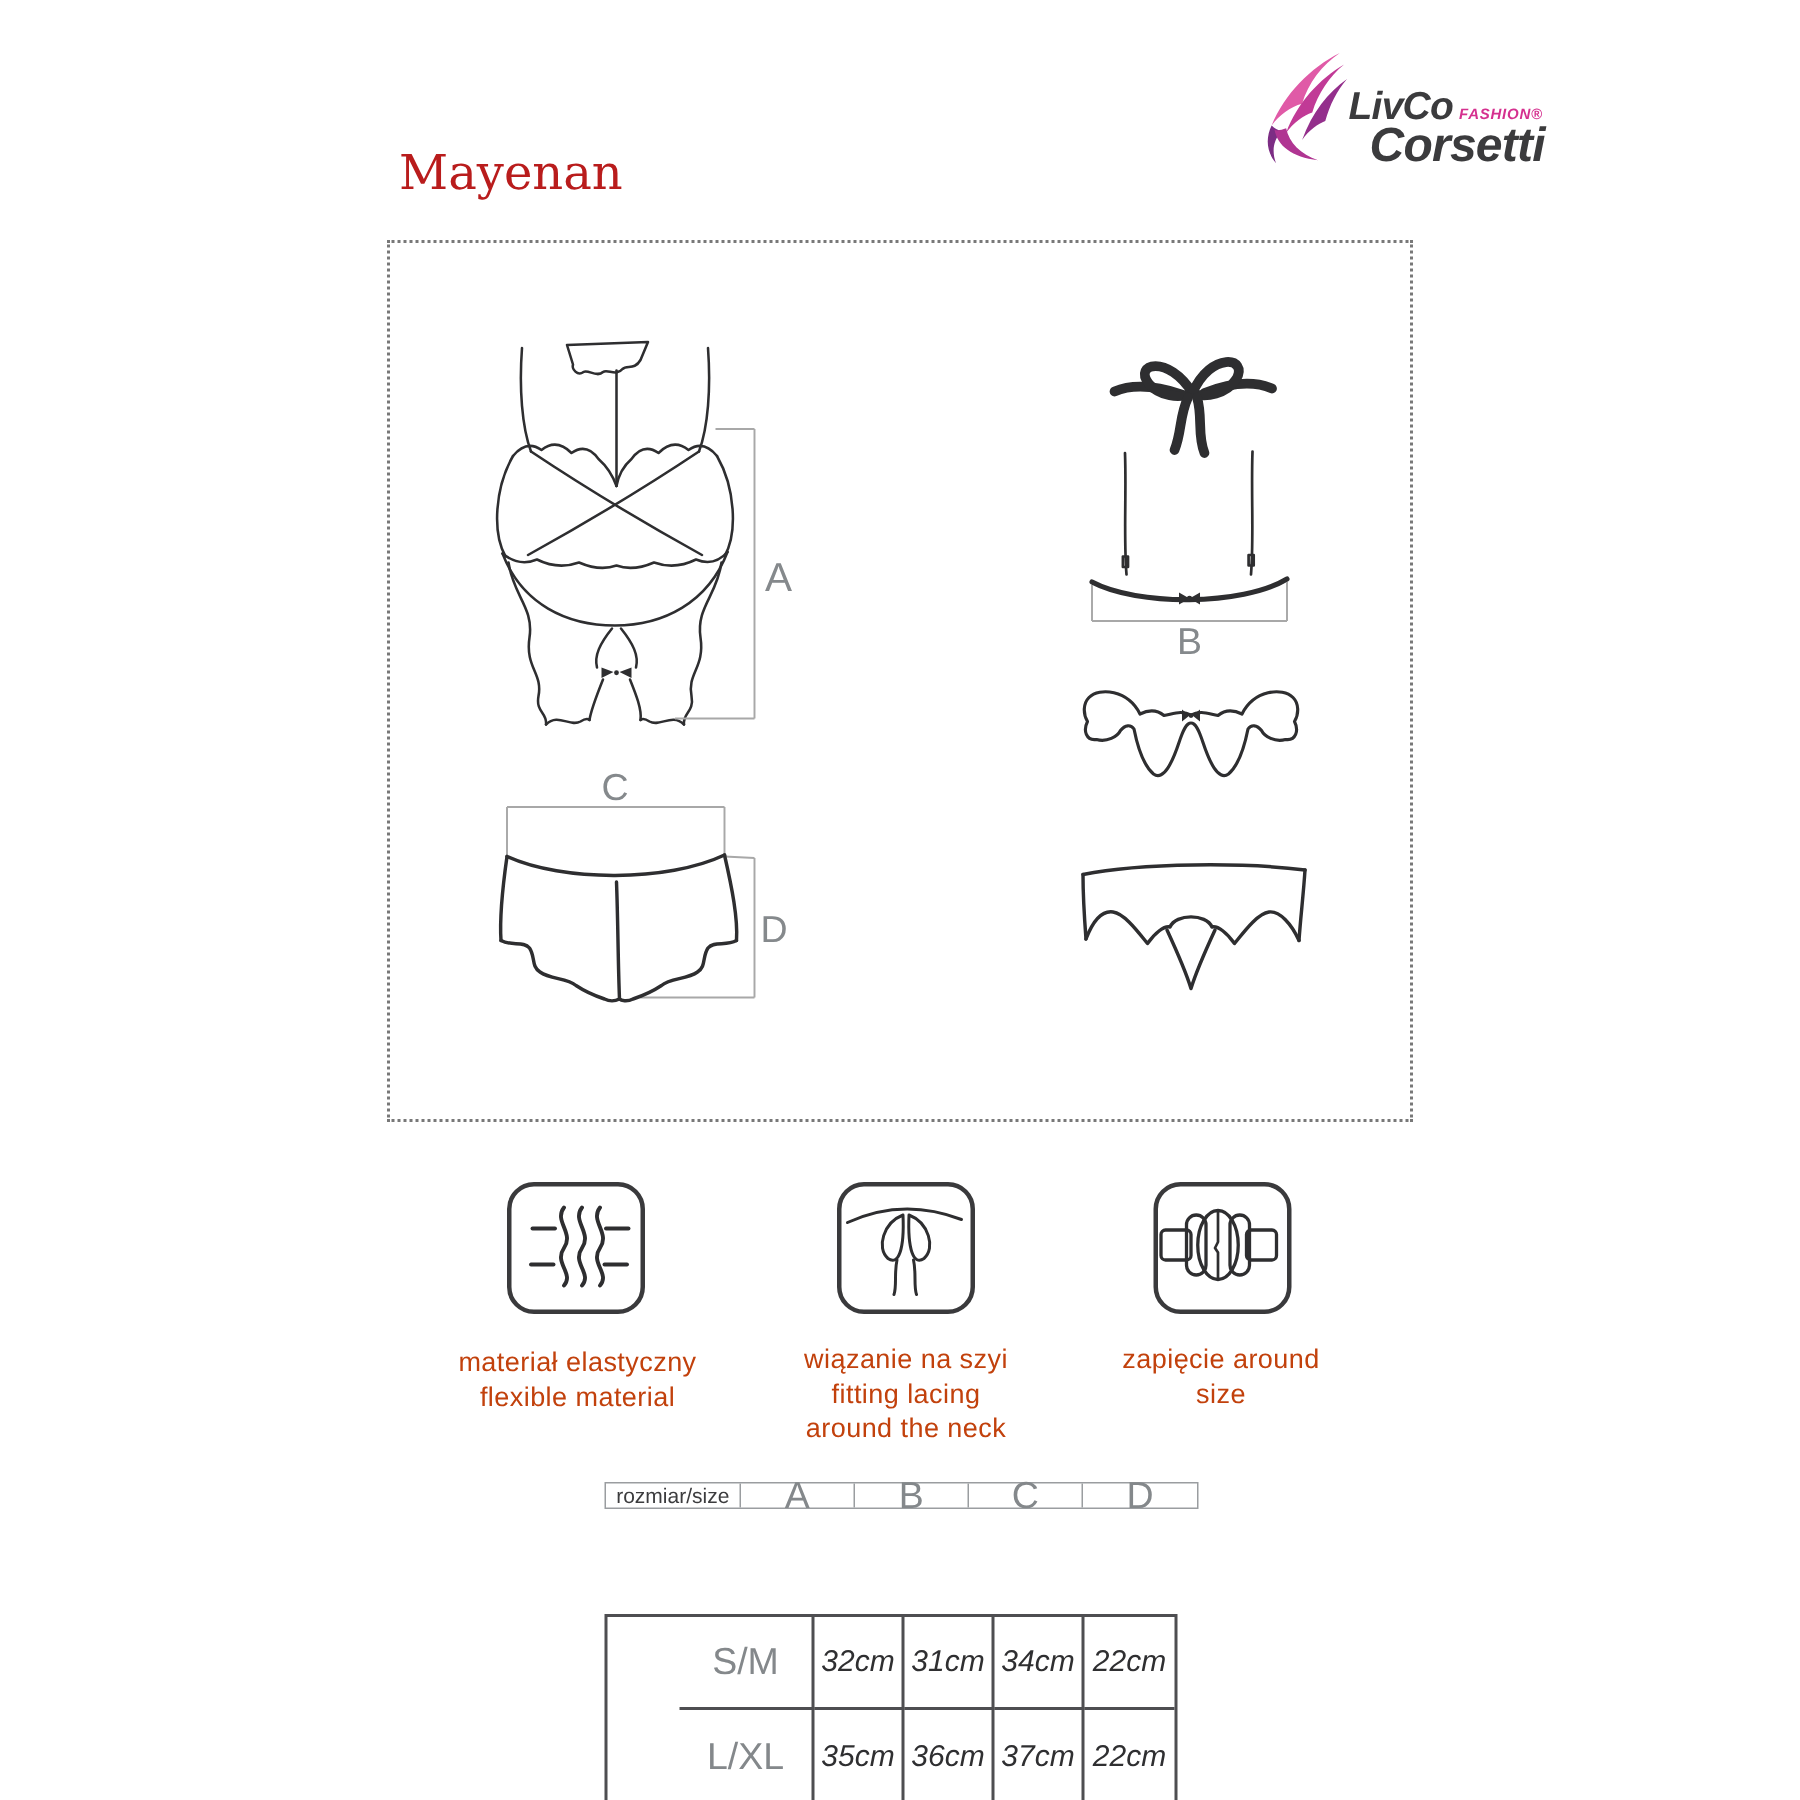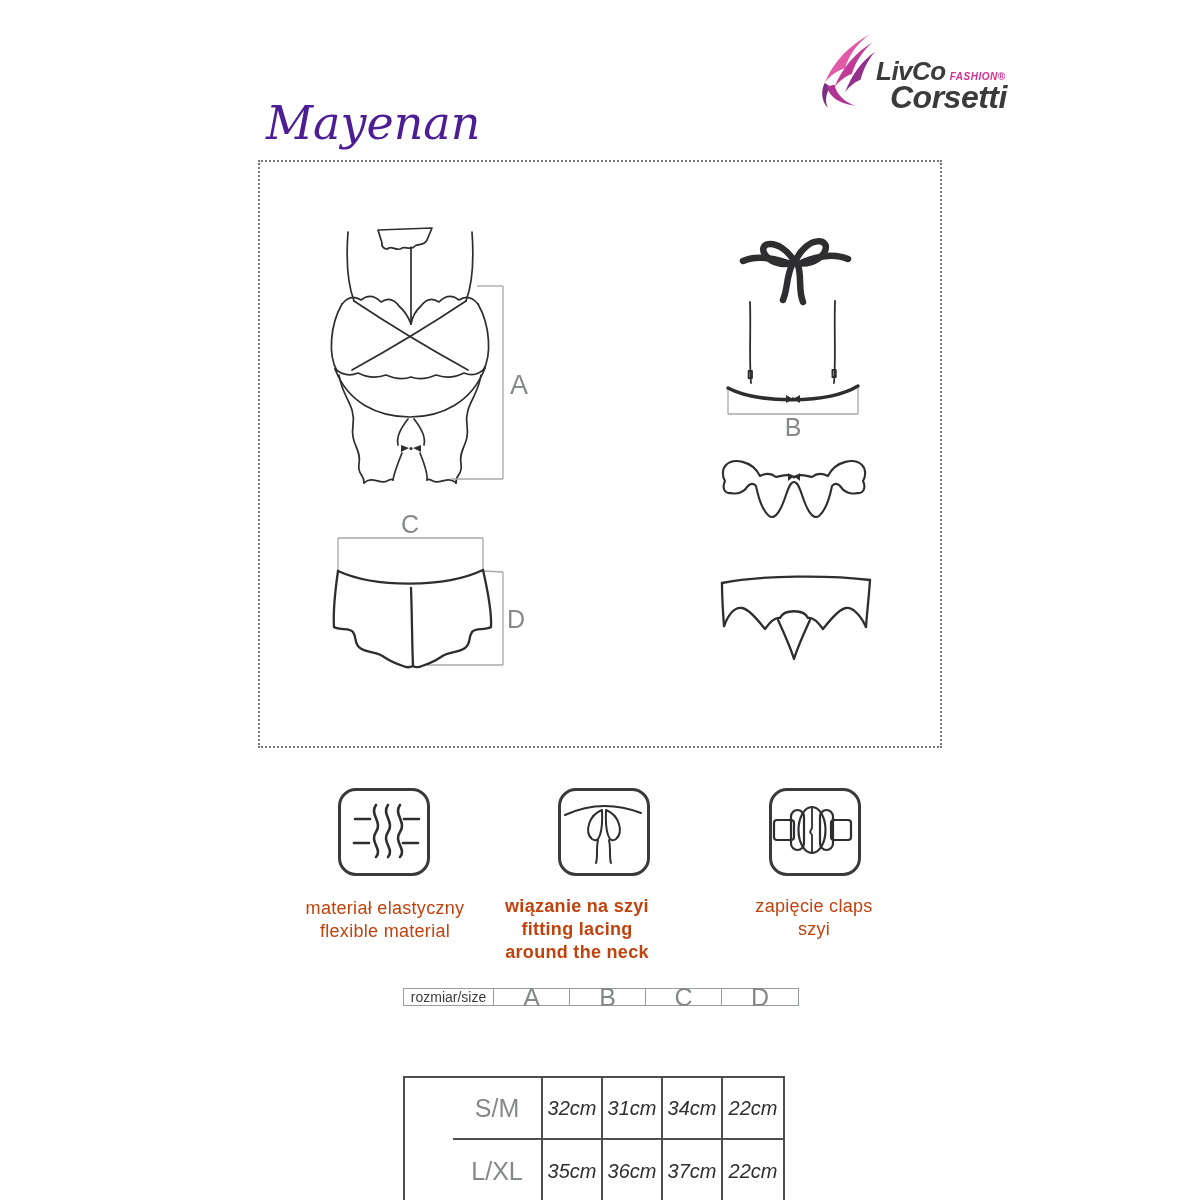--- a/index.html
+++ b/index.html
@@ -1,27 +1,27 @@
 <!DOCTYPE html>
 <html><head>
 <meta charset="utf-8">
 <style>
   html,body{margin:0;padding:0;background:#fff;}
   .page{position:relative;width:1200px;height:1200px;background:#fff;font-family:"Liberation Sans",sans-serif;overflow:hidden;}
 
   
-  .logo{position:absolute;left:818px;top:30px;display:flex;align-items:center;}
+  .logo{position:absolute;left:841px;top:30px;display:flex;align-items:flex-end;}
   .logo-text{font-style:italic;line-height:1;margin-left:0px;margin-top:22px;}
   .logo-row1{display:flex;align-items:baseline;}
   .logo-main{font-size:26px;font-weight:bold;color:#3b3b3d;letter-spacing:-0.5px;}
   .logo-fashion{font-size:10px;font-weight:bold;color:#d5308f;margin-left:4px;letter-spacing:0.5px;margin-top:20px;}
   .logo-sub{font-size:32px;font-weight:bold;color:#3b3b3d;margin-top:-3px;margin-left:14px;letter-spacing:-0.5px;}
 
   
-  .title{position:absolute;left:266px;top:96px;font-family:"DejaVu Serif",serif;font-style:italic;font-size:46px;color:#4c1d95;}
+  .title{position:absolute;left:266px;top:96px;font-family:"DejaVu Serif",serif;font-size:32px;color:#b91c1c;}
 
   
   .diagram-box{position:absolute;left:258px;top:160px;width:684px;height:588px;border:2px dotted #787878;box-sizing:border-box;}
 
   .drawing{position:absolute;}
   .art{stroke:#2e2e30;fill:none;stroke-linecap:round;stroke-linejoin:round;}
   .artf{fill:#2e2e30;stroke:none;}
   .meas{stroke:#a8a8a8;fill:none;stroke-width:1.3;}
   .meas-letter{fill:#85898c;font-family:"Liberation Sans",sans-serif;}
 
@@ -220,28 +220,28 @@
         <ellipse cx="40" cy="39" rx="13.5" ry="23"></ellipse>
         <path d="M40,17 L40,37 L38,41 L40,44 L40,62" fill="none" stroke-width="1.8"></path>
       </g>
     </svg>
   </div>
 
   <div class="feature-label" style="left:270px;top:897px;">
     <div>materiał elastyczny</div>
     <div>flexible material</div>
   </div>
-  <div class="feature-label" style="left:462px;top:895px;font-weight:bold;">
+  <div class="feature-label" style="left:489px;top:895px;">
     <div>wiązanie na szyi</div>
     <div>fitting lacing</div>
     <div>around the neck</div>
   </div>
   <div class="feature-label" style="left:699px;top:895px;">
-    <div>zapięcie claps</div>
-    <div>szyi</div>
+    <div>zapięcie around</div>
+    <div>size</div>
   </div>
 
   <div class="tbl-header">
     <div class="hc hc-label">rozmiar/size</div>
     <div class="hc hc-col">A</div>
     <div class="hc hc-col">B</div>
     <div class="hc hc-col">C</div>
     <div class="hc hc-col">D</div>
   </div>
 

